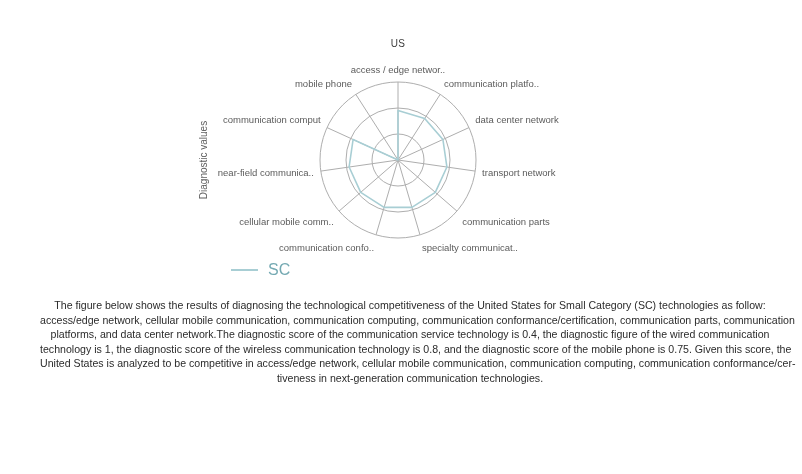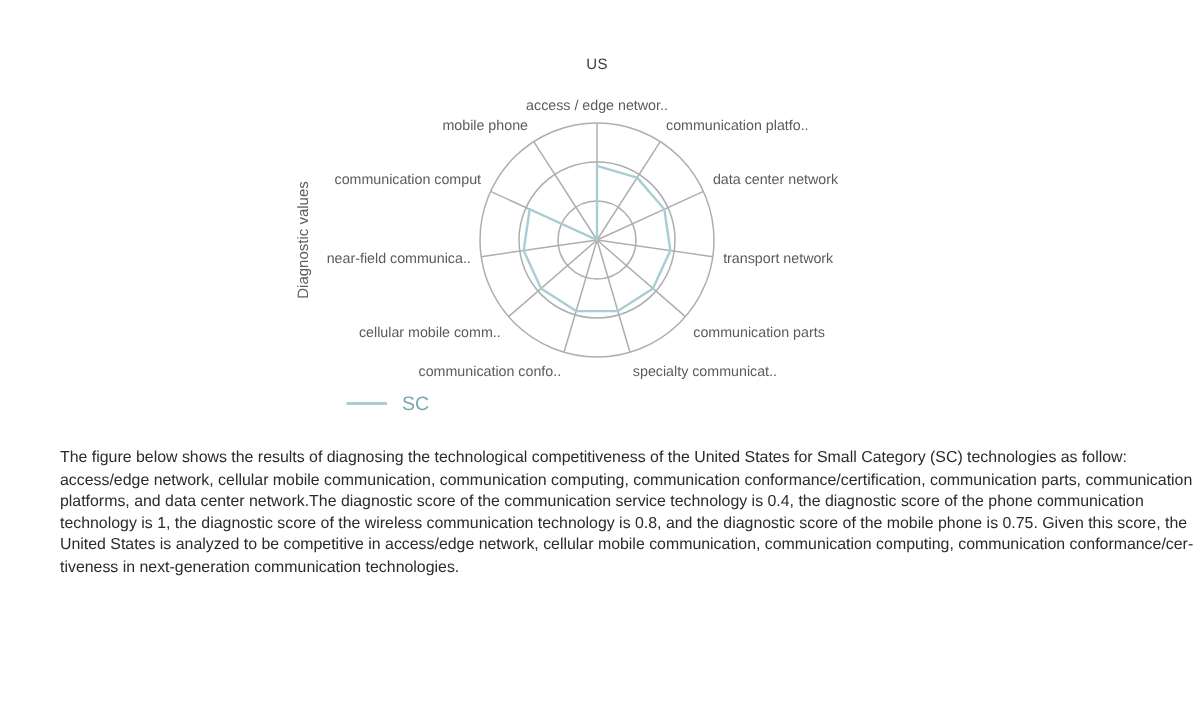--- a/index.html
+++ b/index.html
@@ -18,26 +18,26 @@
     position: absolute; left: 203px; top: 160px;
     transform: translate(-50%, -50%) rotate(-90deg);
     font-size: 10px; color: #5e5e5e; white-space: nowrap;
   }
   #radar-svg { position: absolute; left: 0; top: 0; }
   .legend {
     position: absolute; left: 231px; top: 261px;
     display: flex; align-items: center; gap: 10px;
   }
   .legend-line { width: 27px; height: 0; border-top: 2px solid #a8ced4; }
-  .legend-label { font-size: 13px; color: #74a9b2; }
+  .legend-label { font-size: 16px; color: #74a9b2; }
   .caption {
     position: absolute; left: 40px; top: 298px; width: 740px;
     font-size: 10.6px; line-height: 14.55px; color: #2b2b2b;
   }
-  .caption div { white-space: nowrap; }
+  .caption div { white-space: nowrap; text-align: center; }
 </style>
 </head>
 <body>
 
 <div class="fig-title">US</div>
 
 <div class="axis-title">Diagnostic values</div>
 
 <svg id="radar-svg" width="802" height="290" viewBox="0 0 802 290">
     <circle cx="398" cy="160" r="26" fill="none" stroke="#aeaeae" stroke-width="1"></circle>
@@ -69,17 +69,17 @@
   </svg>
 
 <div class="legend">
   <span class="legend-line"></span>
   <span class="legend-label">SC</span>
 </div>
 
 <div class="caption">
   <div>The figure below shows the results of diagnosing the technological competitiveness of the United States for Small Category (SC) technologies as follow:</div>
   <div>access/edge network, cellular mobile communication, communication computing, communication conformance/certification, communication parts, communication</div>
-  <div>platforms, and data center network.The diagnostic score of the communication service technology is 0.4, the diagnostic score of the phone communication</div>
+  <div>platforms, and data center network.The diagnostic score of the communication service technology is 0.4, the diagnostic figure of the wired communication</div>
   <div>technology is 1, the diagnostic score of the wireless communication technology is 0.8, and the diagnostic score of the mobile phone is 0.75. Given this score, the</div>
   <div>United States is analyzed to be competitive in access/edge network, cellular mobile communication, communication computing, communication conformance/cer-</div>
   <div>tiveness in next-generation communication technologies.</div>
 </div>
 
 </body></html>

